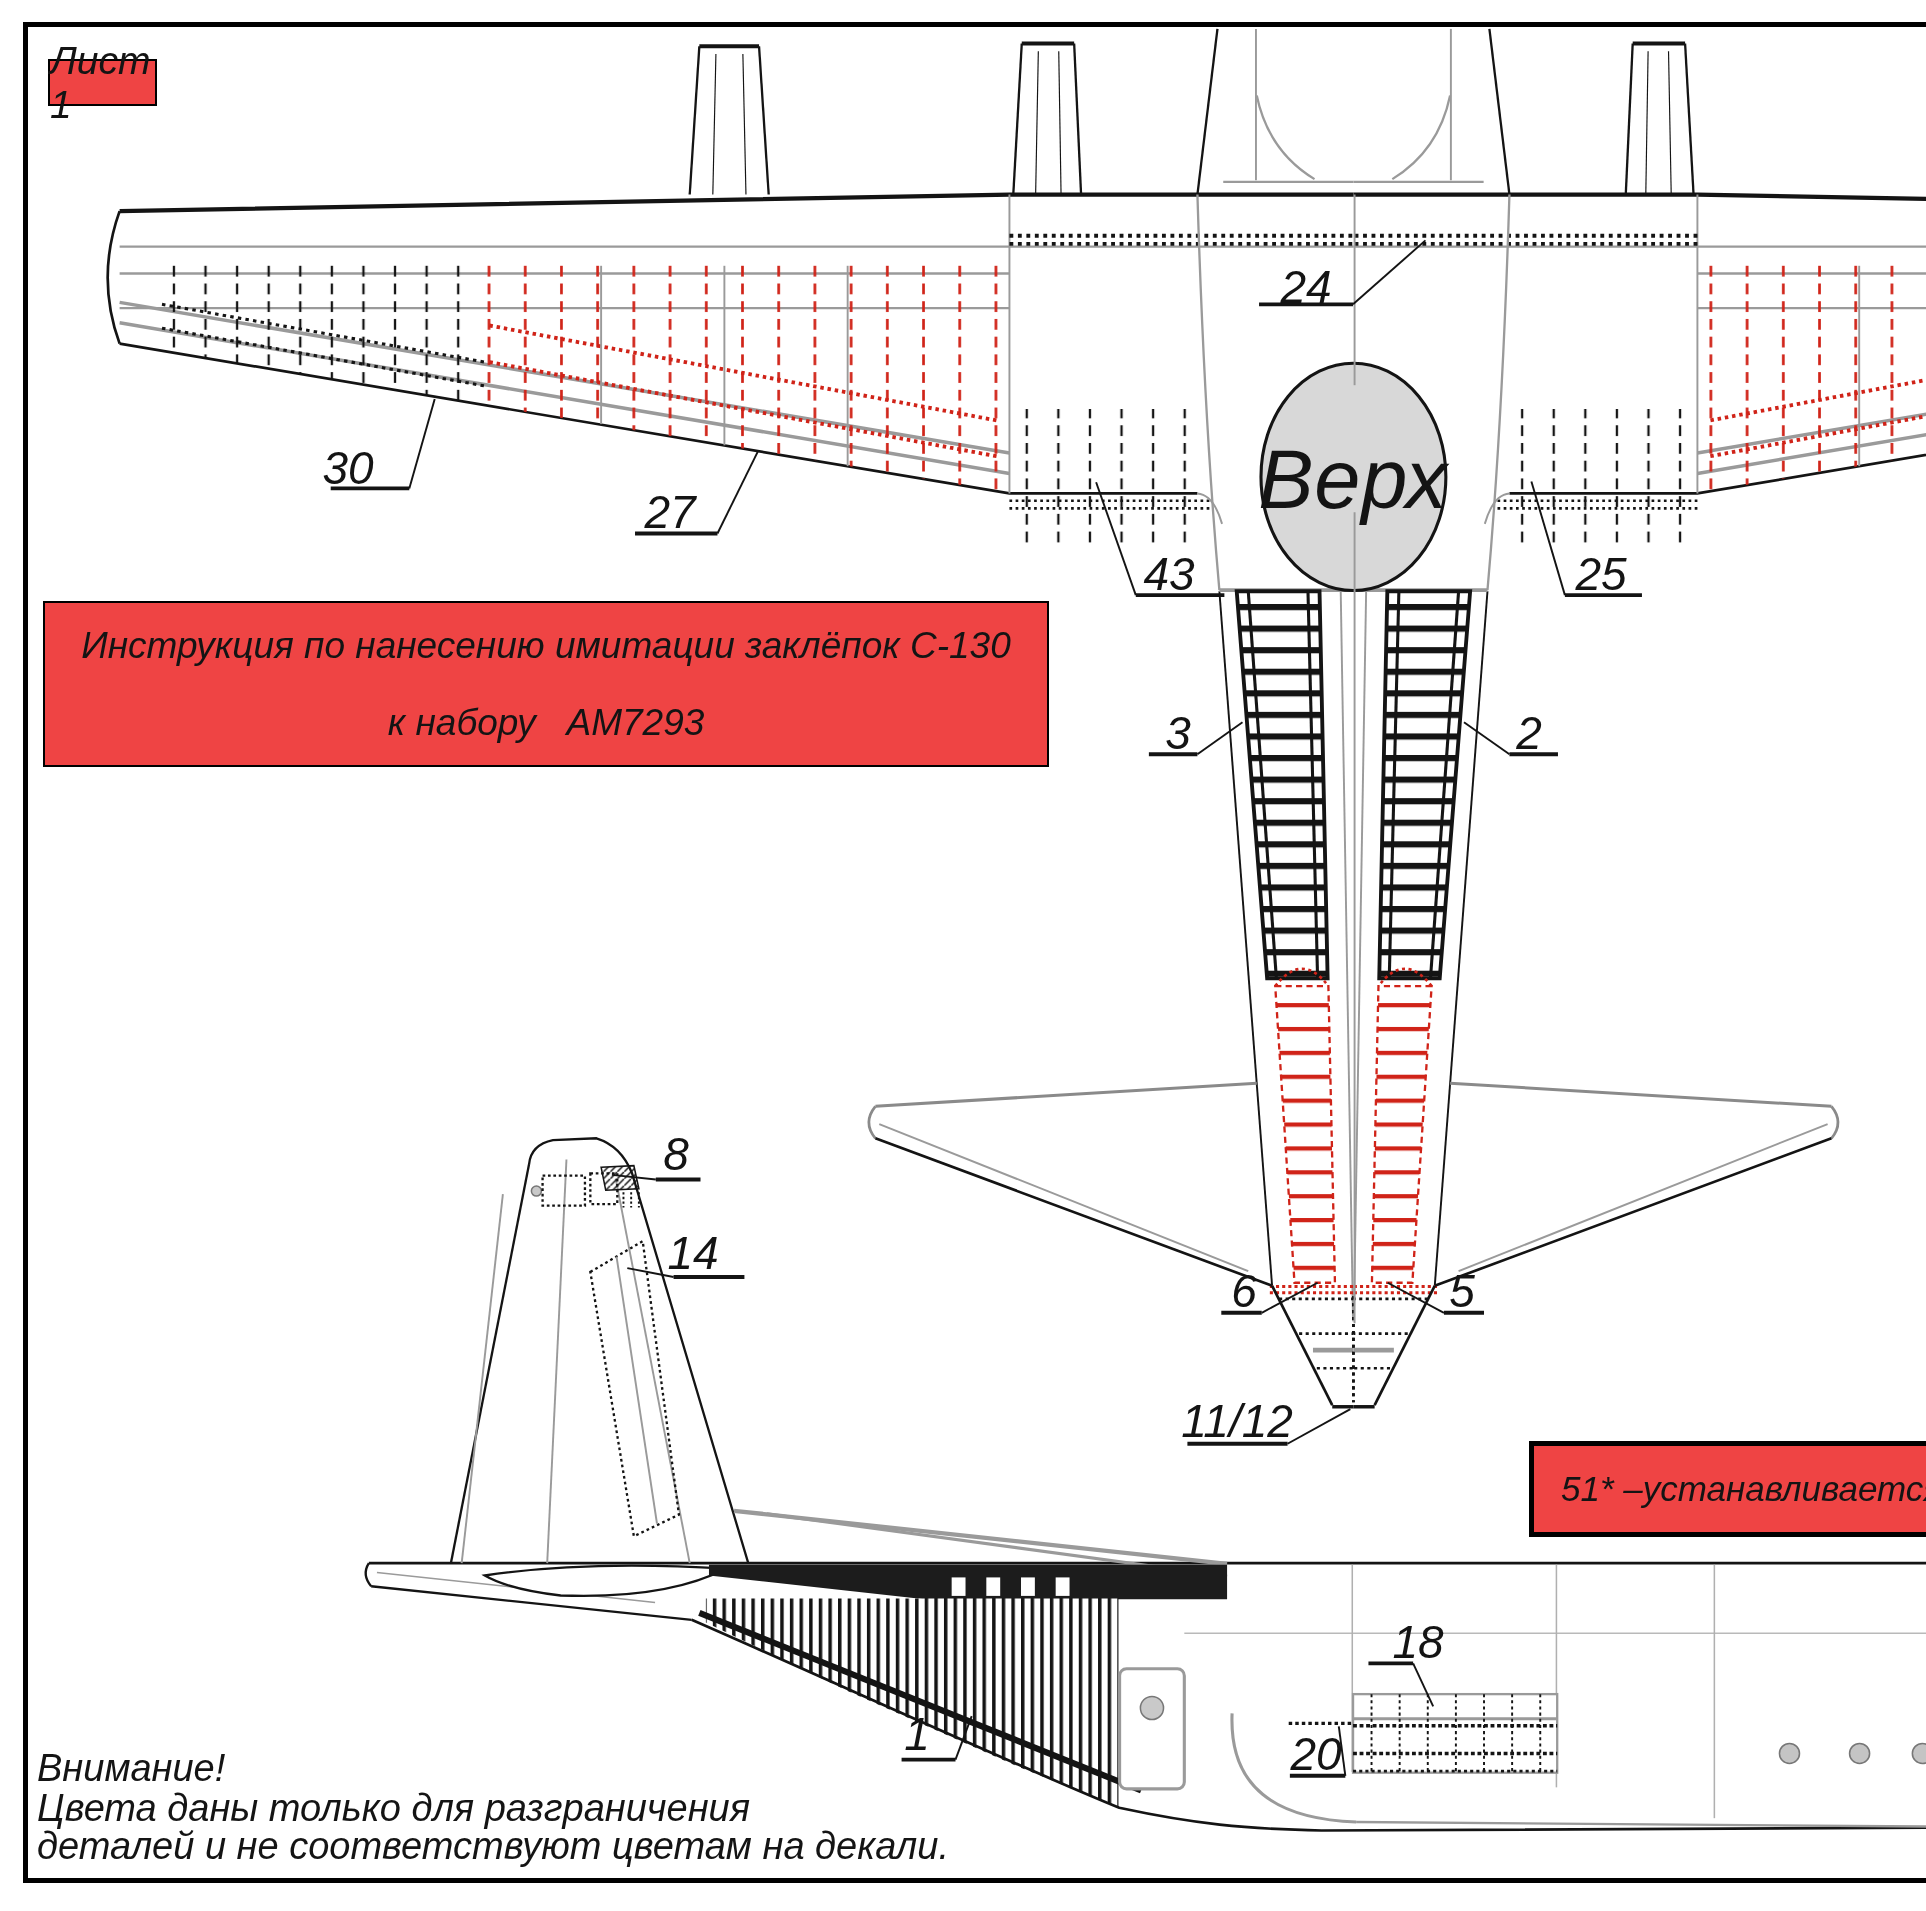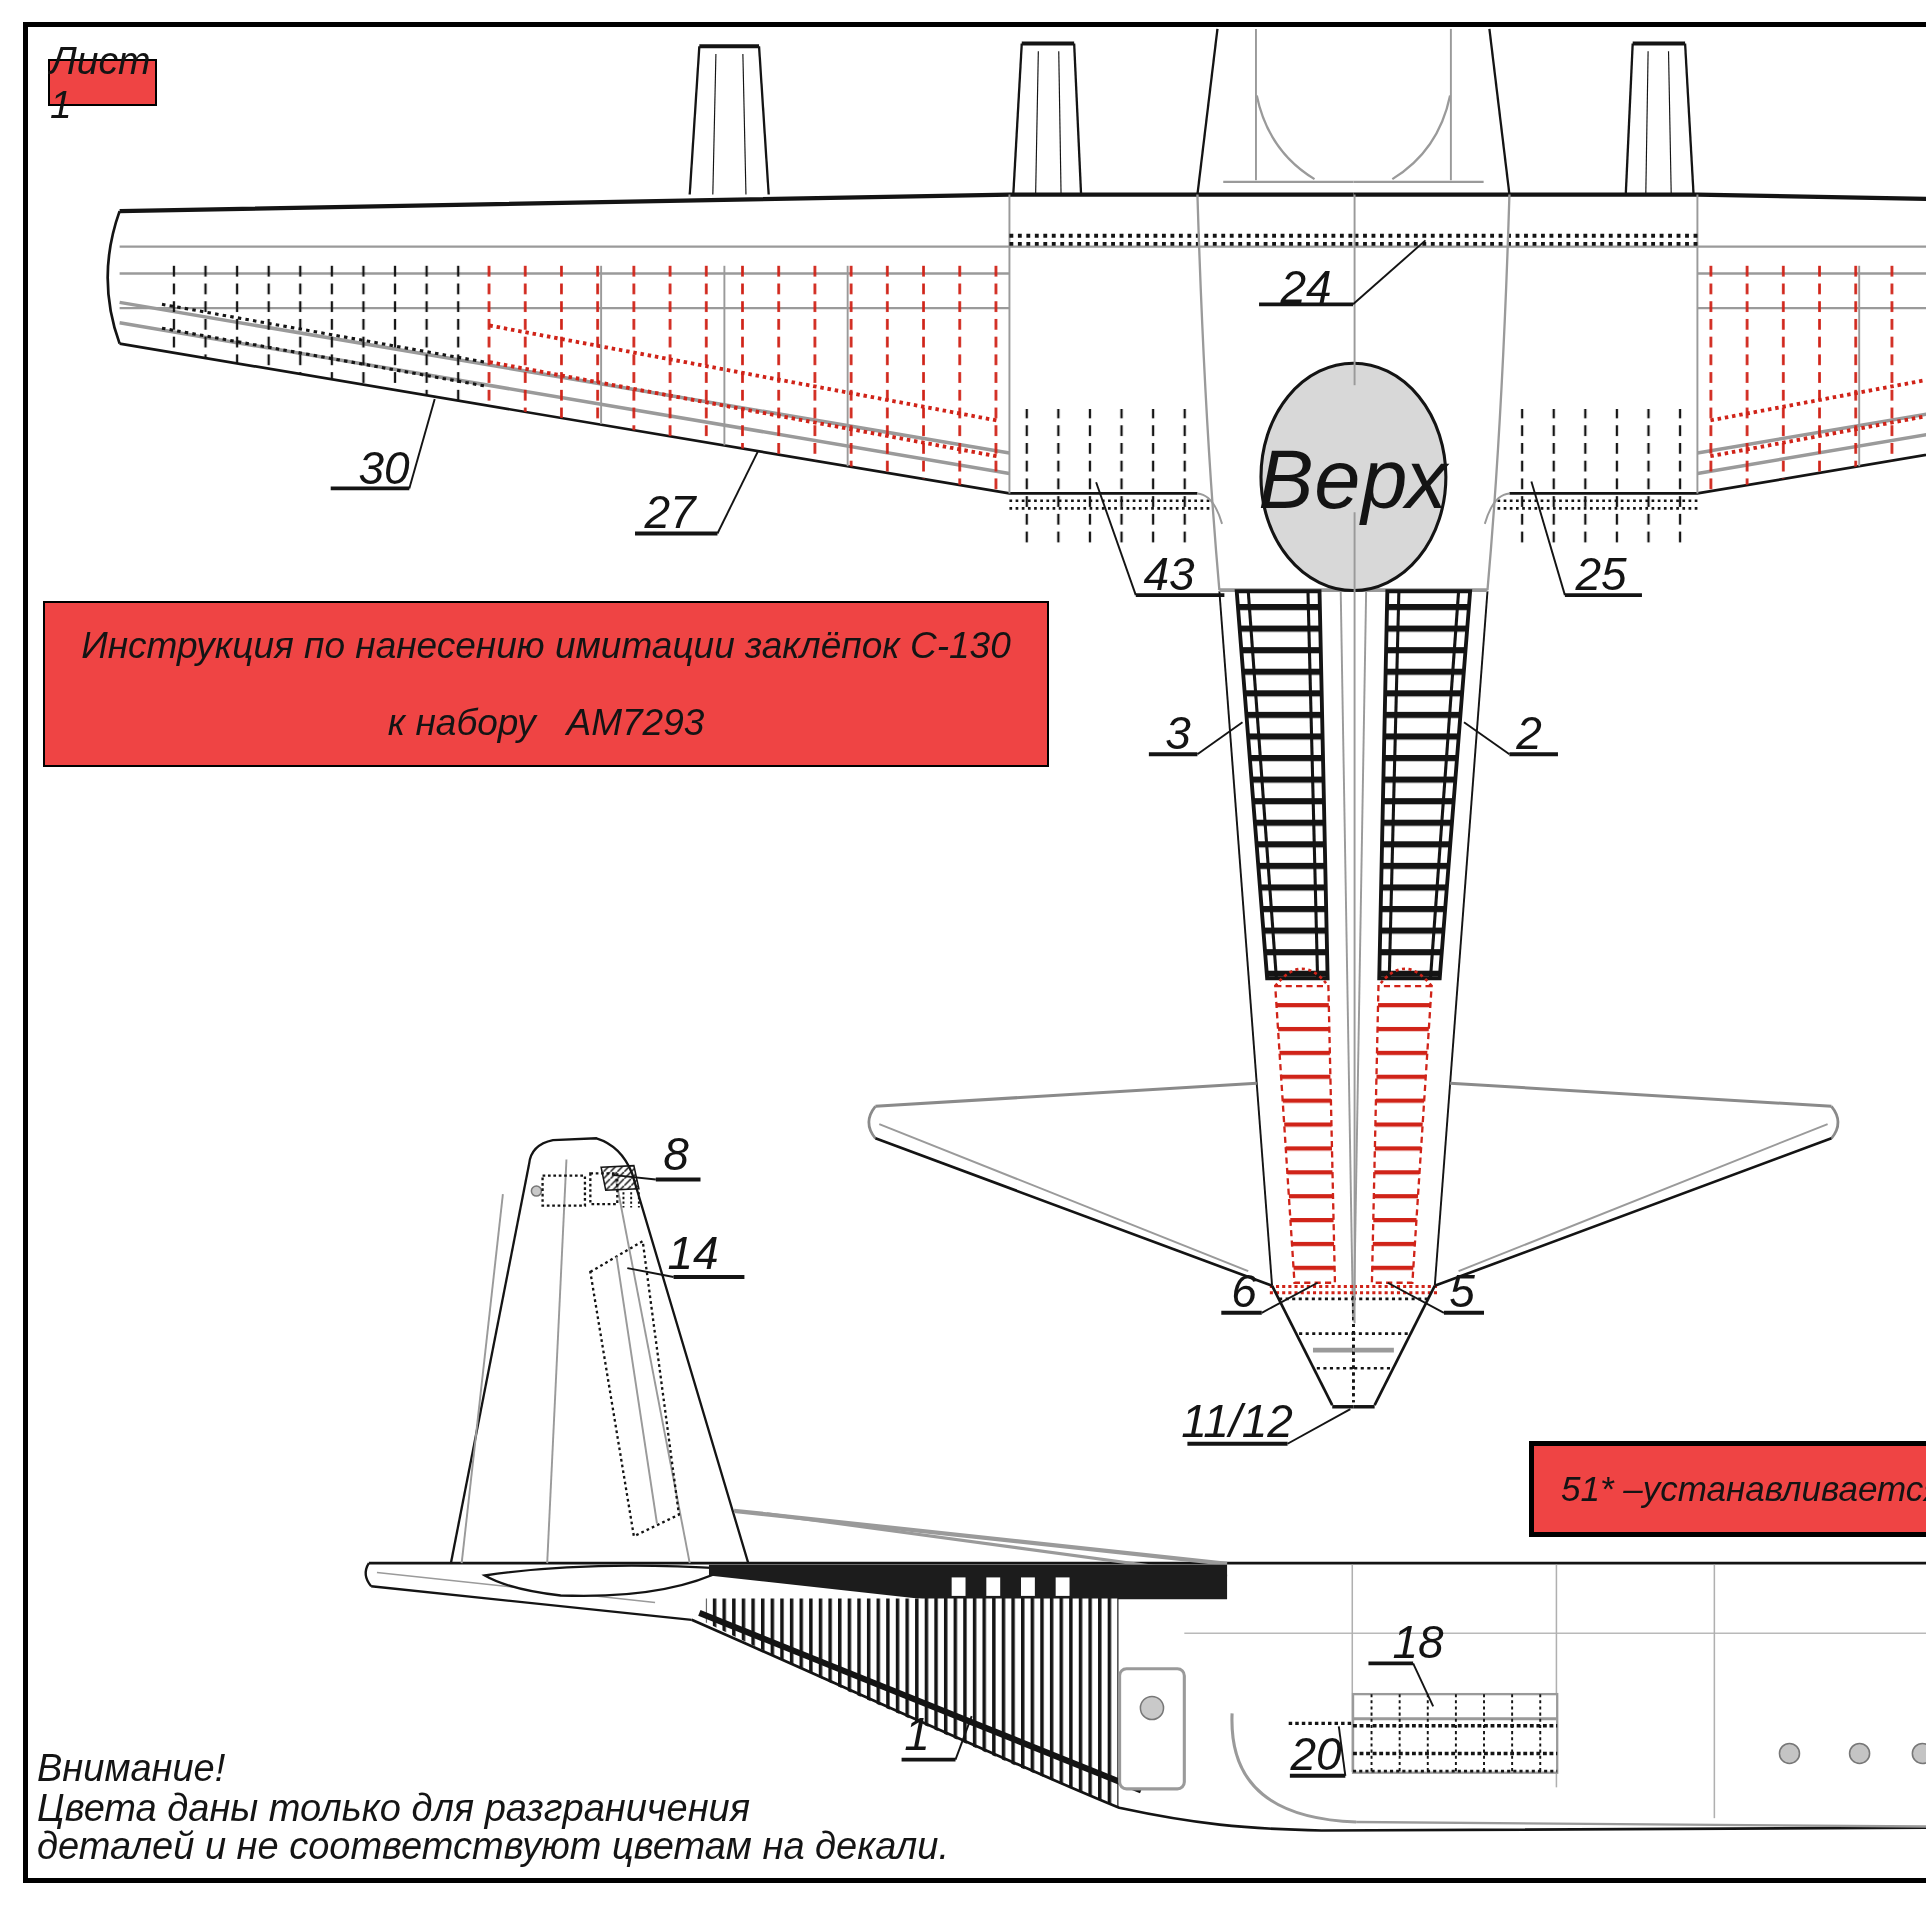--- a/index.html
+++ b/index.html
@@ -347,21 +347,21 @@
   </div>
 
   <div id="attention">
     <div class="a1">Внимание!</div>
     <div class="a2">Цвета даны только для разграничения</div>
     <div class="a2">деталей и не соответствуют цветам на декали.</div>
   </div>
 
   <div id="callouts">
       <div class="callout" style="left: 1306px; top: 287px;">24</div>
-      <div class="callout" style="left: 384px; top: 468px;">30</div>
+      <div class="callout" style="left: 348px; top: 468px;">30</div>
       <div class="callout" style="left: 670px; top: 512px;">27</div>
       <div class="callout" style="left: 1169px; top: 574px;">43</div>
       <div class="callout" style="left: 1601px; top: 574px;">25</div>
       <div class="callout" style="left: 1178px; top: 733px;">3</div>
       <div class="callout" style="left: 1529px; top: 733px;">2</div>
       <div class="callout" style="left: 1244px; top: 1291px;">6</div>
       <div class="callout" style="left: 1462px; top: 1291px;">5</div>
       <div class="callout" style="left: 1237px; top: 1421px;">11/12</div>
       <div class="callout" style="left: 676px; top: 1154px;">8</div>
       <div class="callout" style="left: 693px; top: 1253px;">14</div>

